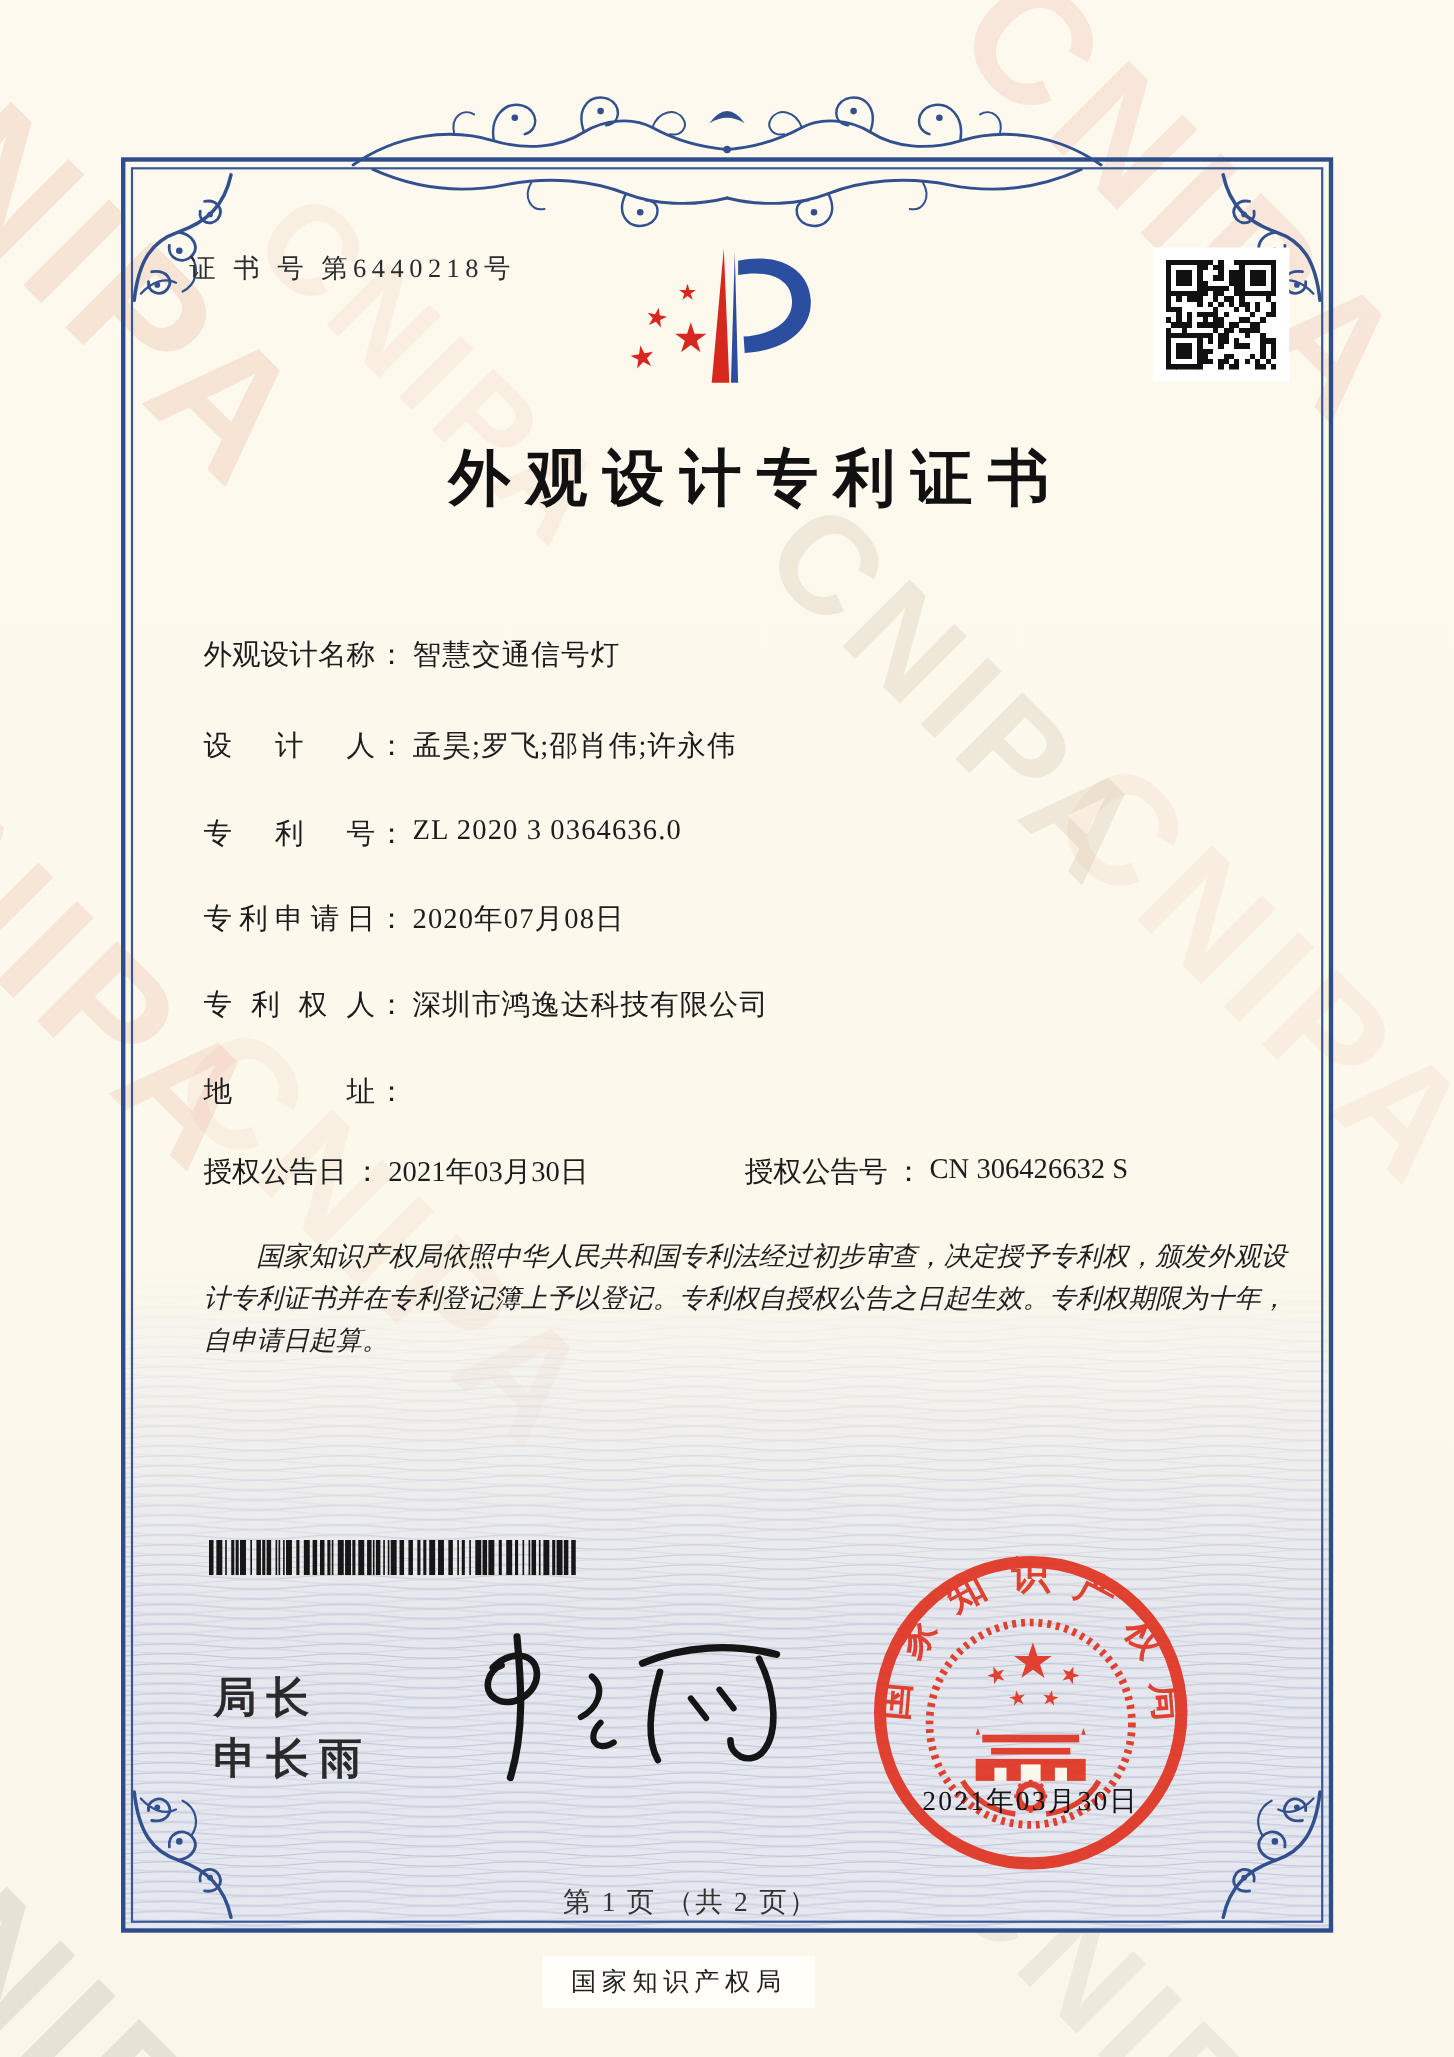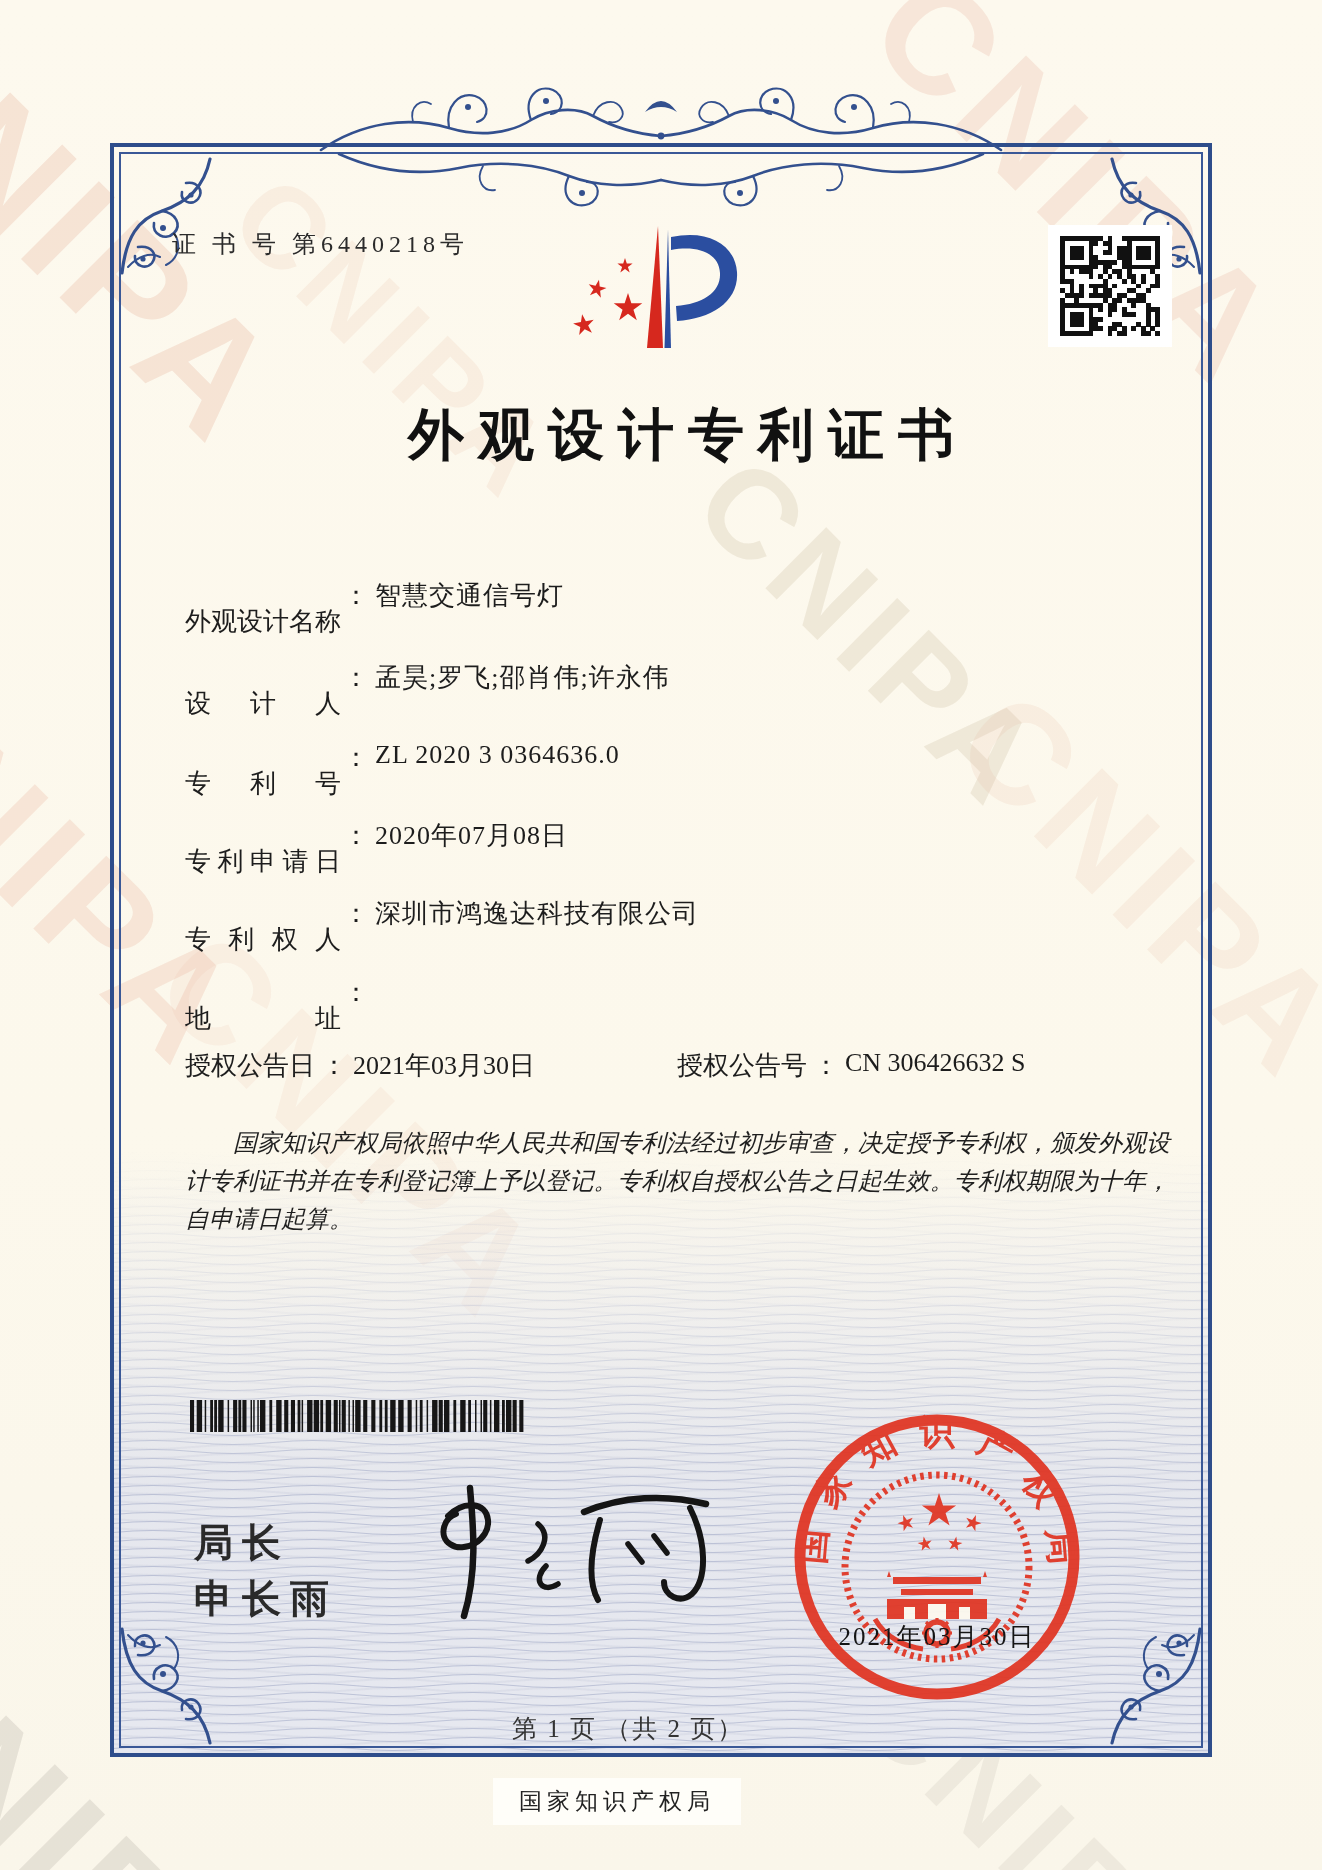--- a/index.html
+++ b/index.html
@@ -40,21 +40,21 @@
   
   .cert-no{position:absolute; left:172px; top:228px; font-size:24px; letter-spacing:5px; color:#2b2b2b; z-index:10;}
   .logo{position:absolute; left:565px; top:220px; z-index:10;}
   .qr-box{position:absolute; left:1048px; top:225px; width:124px; height:122px; background:#ffffff; z-index:10;}
   .qr-box svg{position:absolute; left:12px; top:11px; width:100px; height:100px;}
   .doc-title{
     position:absolute; left:0; top:398px; width:1322px; text-align:center;
     font-size:56px; font-weight:bold; letter-spacing:14px; color:#111; z-index:10;padding-left:27px;
   }
   .field{position:absolute; left:185px; display:flex; align-items:flex-start; font-size:26px; color:#1d1d1d; z-index:10;}
-  .field .lab{width:156px; text-align:justify; text-align-last:justify; flex:none;margin-top:26px;}
+  .field .lab{width:156px; text-align:justify; text-align-last:justify; flex:none;}
   .field .colon{flex:none; margin:0 6px 0 2px;}
   .field .val{letter-spacing:1px;}
   .field .val.addr{width:715px; line-height:37px; word-break:break-all;}
   .pair{position:absolute; display:flex; font-size:26px; color:#1d1d1d; z-index:10;justify-content:center;}
   .body-text{
     position:absolute; left:185px; top:1124px; width:985px; z-index:10;
     font-size:24px; line-height:38px; text-align:justify; color:#1f1f1f;font-style:italic;
   }
   .body-text p{margin:0; text-indent:2em;}
   .barcode{position:absolute; left:190px; top:1400px; z-index:10;}

